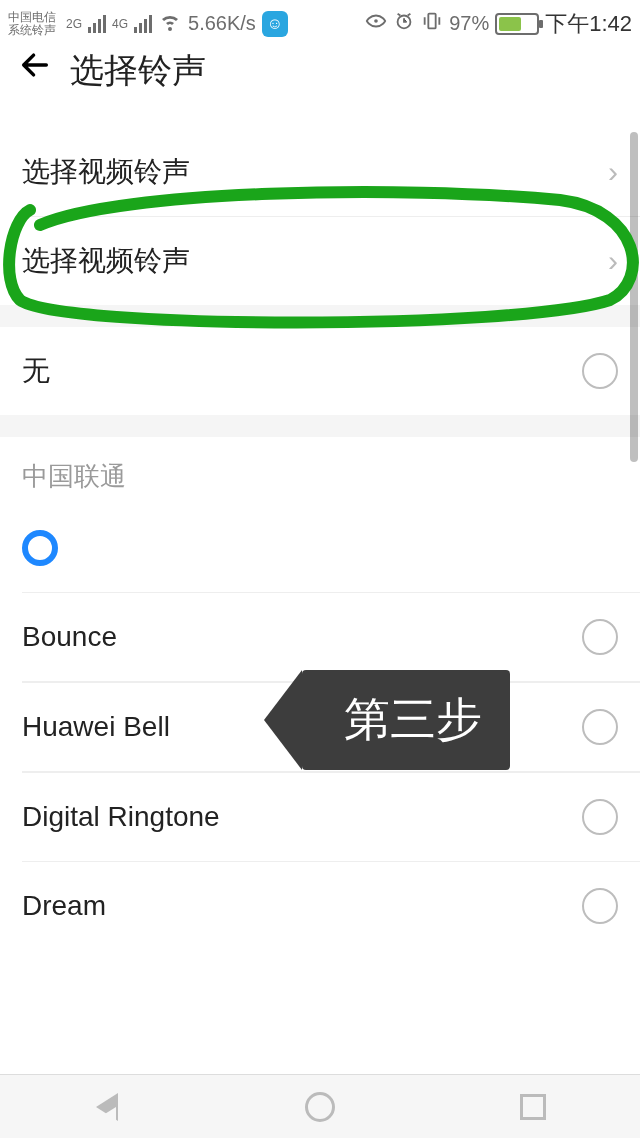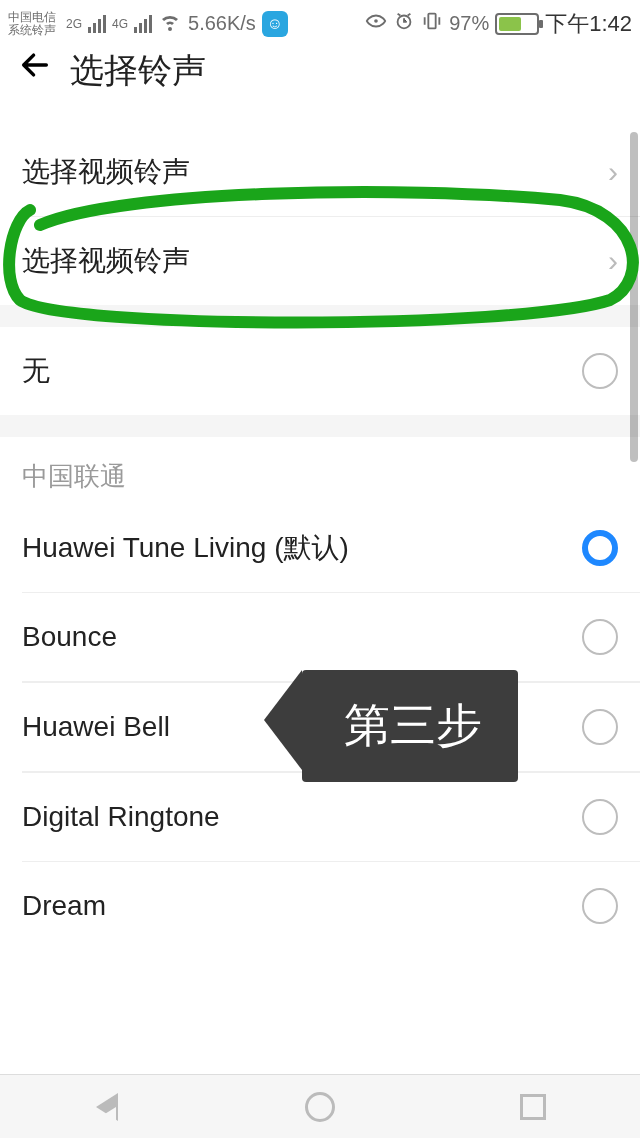--- a/index.html
+++ b/index.html
@@ -98,27 +98,27 @@
     border-radius:4px;
   }
 
   
   .ann-svg{ position:absolute; left:0; top:0; pointer-events:none;}
   
   .step-label{
     position:absolute;
     left:302px;
     top:670px;
-    height:112px;
+    height:100px;
     display:flex;
     align-items:center;
     background:#3d3d3d;
     color:#fff;
     font-size:46px;
-    padding: 0 36px 0 42px;
+    padding: 0 28px 0 42px;
     border-radius:4px;
   }
   .step-label::before{
     content:"";
     position:absolute;
     left:-38px;
     top:0;
     width:0;height:0;
     border-top:50px solid transparent;
     border-bottom:50px solid transparent;
@@ -235,21 +235,20 @@
       <span class="radio"></span>
     </div>
   </div>
 
   <div class="section-gap"></div>
 
   <div class="group">
     <div class="section-title">中国联通</div>
 
     <div class="row">
-      <span>Huawei Tune Living (默认)</span>
       <span class="radio selected"></span>
     </div>
     <div class="divider-thin"></div>
     <div class="row">
       <span>Bounce</span>
       <span class="radio"></span>
     </div>
     <div class="divider-thin"></div>
     <div class="divider-thin"></div>
     <div class="row">

